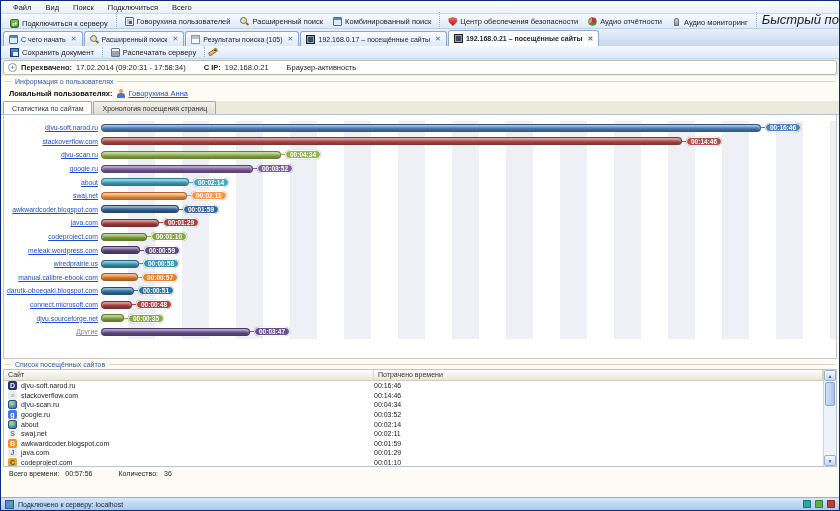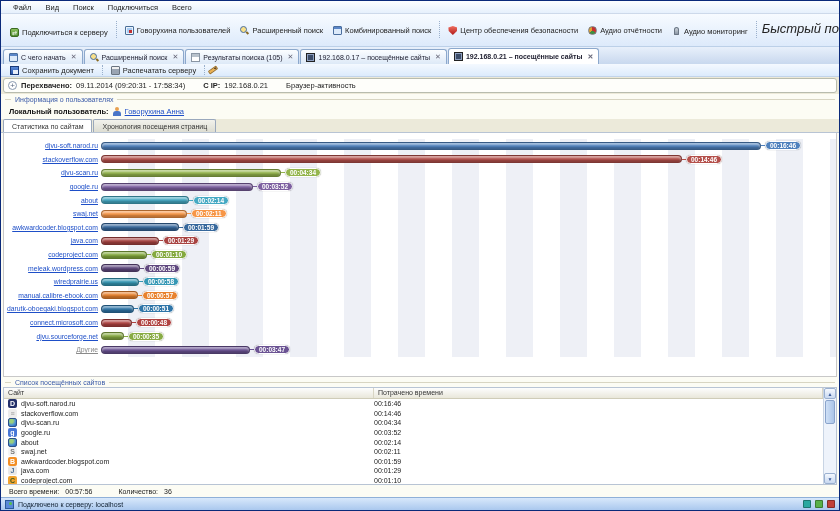--- a/index.html
+++ b/index.html
@@ -12,21 +12,21 @@
   .appicon { width:9px; height:9px; border-radius:2px; background:radial-gradient(circle at 35% 35%,#ff9a8a,#c01818); border:1px solid #fff3; }
   .wbtn { width:12px; height:11px; margin-left:1px; border:1px solid #fff; border-radius:2px; font-size:7px; line-height:9px; text-align:center; color:#fff; font-weight:bold; }
   .wbtn.min,.wbtn.max { background:linear-gradient(180deg,#6a97e8,#2a5ac0); }
   .wbtn.close { background:linear-gradient(180deg,#f0a088,#d23b1e 60%,#b02a10); }
 
   
   .menubar { height:13px; background:linear-gradient(180deg,#fdfeff,#e6f0fc); border-bottom:1px solid #cdd9ea; display:flex; align-items:center; padding-left:6px; gap:2px; flex:0 0 auto; }
   .menu-item { font-size:7.5px; color:#222; padding:1px 6px; }
 
   
-  .toolbar { height:33px; background:linear-gradient(180deg,#f7fbff,#ddeafb); border-bottom:1px solid #bcd0e8; display:flex; align-items:center; padding-left:4px; flex:0 0 auto; white-space:nowrap; }
+  .toolbar { height:15px; background:linear-gradient(180deg,#f7fbff,#ddeafb); border-bottom:1px solid #bcd0e8; display:flex; align-items:center; padding-left:4px; flex:0 0 auto; white-space:nowrap; }
   .tbtn { display:inline-flex; align-items:center; gap:3px; font-size:7.5px; color:#222; padding:1px 5px; }
   .tsep { width:1px; height:10px; border-left:1px dotted #9ab0cc; margin:0 3px; }
   .qs-label { font-size:13px; color:#222; margin:0 4px 4px 2px;font-style:italic; }
   .qs-input { width:92px; height:10px; font-size:7px; border:1px solid #7f9db9; background:#fff; padding:0 2px; }
 
   
   .ic { display:inline-block; width:9px; height:9px; flex:0 0 auto; }
   .ic-connect { background:linear-gradient(180deg,#8cc05e,#4c8a2e); border:1px solid #3a6a20; border-radius:2px; color:#fff; font-size:6px; line-height:8px; text-align:center; }
   .ic-monitor { background:#a8ccf4; border:1px solid #4a6e96; border-radius:1px; box-shadow:inset 0 0 0 1px #e8f2fc; position:relative; }
   .ic-monitor.red::after { content:""; position:absolute; right:1px; bottom:1px; width:3px; height:3px; background:#c03030; }
@@ -191,37 +191,37 @@
       <span class="ic ic-printer"></span>
       <span>Распечатать серверу</span>
     </span>
     <span class="tsep"></span>
     <span class="ic-pencil"></span>
   </div>
 
   <div class="infobar">
     <span class="ic-expander">+</span>
     <b>Перехвачено:</b>
-    <span>09.11.2014 (09:20:31 - 17:58:34)</span>
+    <span>17.02.2014 (09:20:31 - 17:58:34)</span>
     <span class="ib-gap"></span>
     <b>С IP:</b>
     <span>192.168.0.21</span>
     <span class="ib-gap"></span>
     <span>Браузер-активность</span>
   </div>
 
   <div class="content">
 
     <div class="fieldset-head">
       <span class="line" style="flex:0 0 6px"></span>
       <span class="cap">Информация о пользователях</span>
       <span class="line"></span>
     </div>
     <div class="userrow">
-      <span class="lbl">Локальный пользователь:</span>
+      <span class="lbl">Локальный пользователях:</span>
       <span class="ic-person"></span>
       <a class="ulink" href="#">Говорухина Анна</a>
     </div>
 
     <div class="viewtabs">
         <span class="vtab active">Статистика по сайтам</span>
         <span class="vtab">Хронология посещения страниц</span>
       </div>
 
     <div class="chartpanel">

